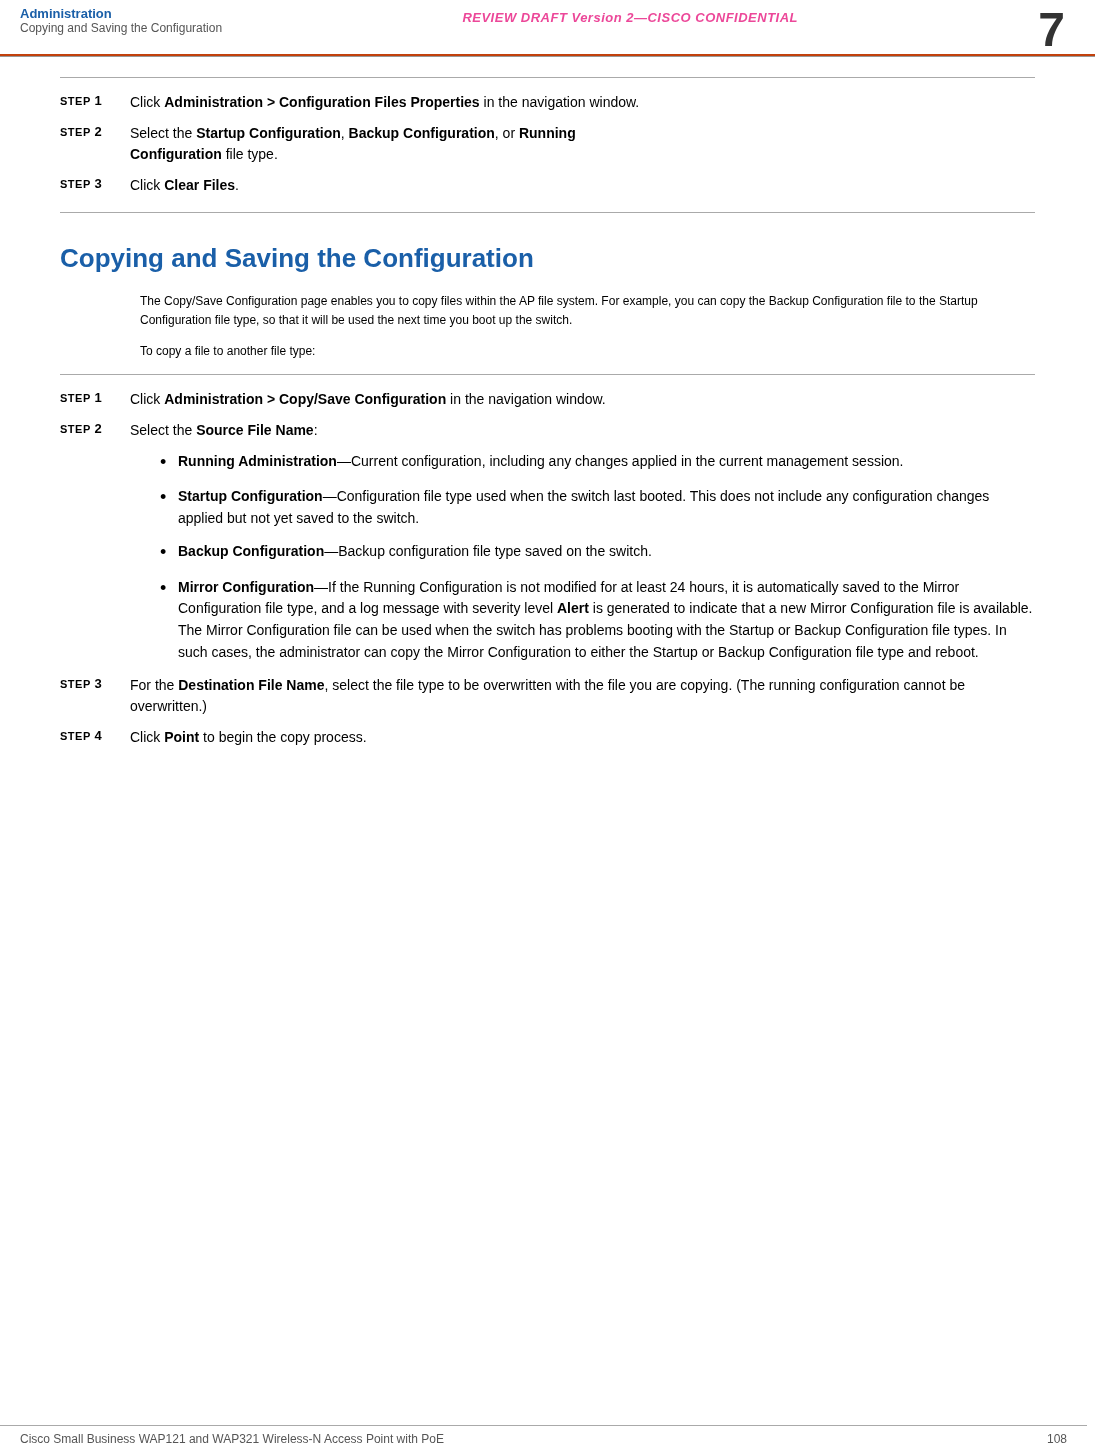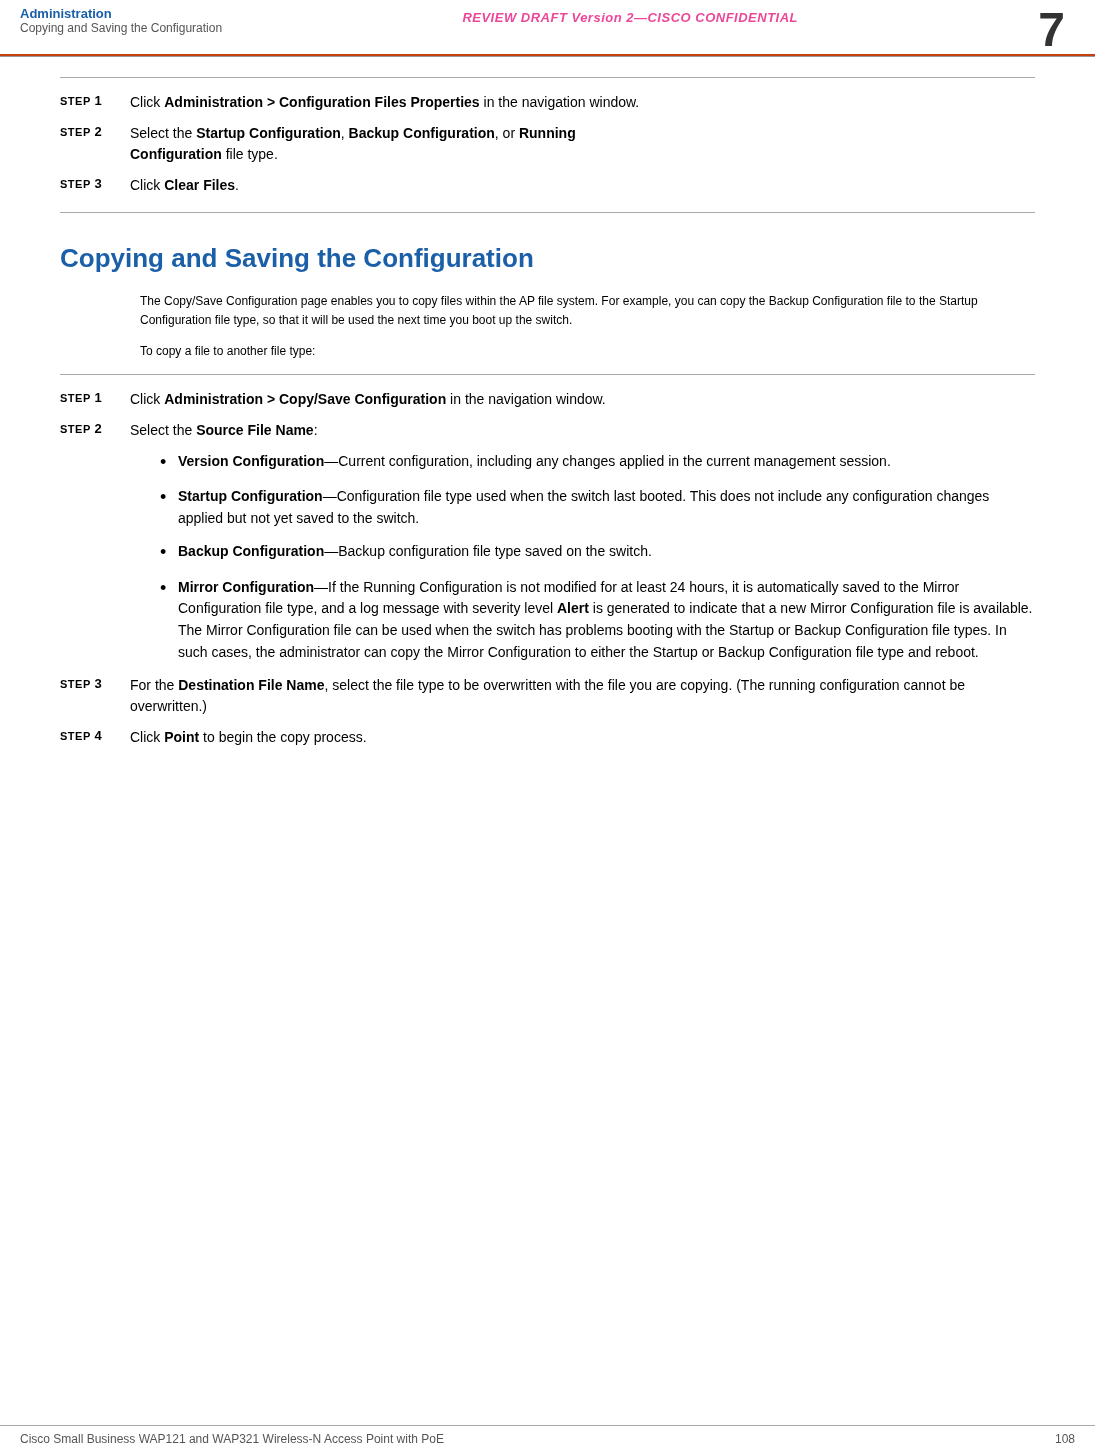--- a/index.html
+++ b/index.html
@@ -168,21 +168,21 @@
 
     .bullet-text b {
       font-weight: bold;
     }
 
     
     .footer {
       position: absolute;
       bottom: 0;
       left: 0;
-      right: 0;
+      right: 8px;
       border-top: 1px solid #aaa;
       padding: 6px 20px;
       display: flex;
       justify-content: space-between;
       font-size: 12px;
       color: #555;
     }
 
     .step-keyword {
       font-variant: small-caps;
@@ -269,21 +269,21 @@
       <div class="step-text">
         <span>Select the </span><b>Source File Name</b><span>:</span>
       </div>
     </div>
 
     <div class="bullet-list">
 
       <div class="bullet-item">
         <div class="bullet-dot">•</div>
         <div class="bullet-text">
-          <b>Version Configuration</b><span>—Current configuration, including any changes applied in the current management session.</span>
+          <b>Running Administration</b><span>—Current configuration, including any changes applied in the current management session.</span>
         </div>
       </div>
 
       <div class="bullet-item">
         <div class="bullet-dot">•</div>
         <div class="bullet-text">
           <b>Startup Configuration</b><span>—Configuration file type used when the switch last booted. This does not include any configuration changes applied but not yet saved to the switch.</span>
         </div>
       </div>
 

